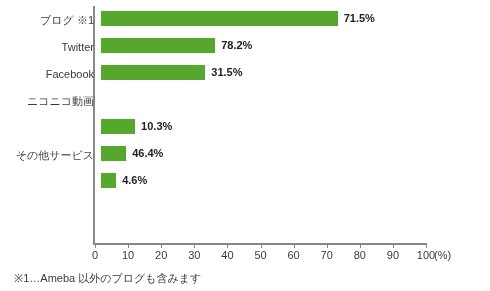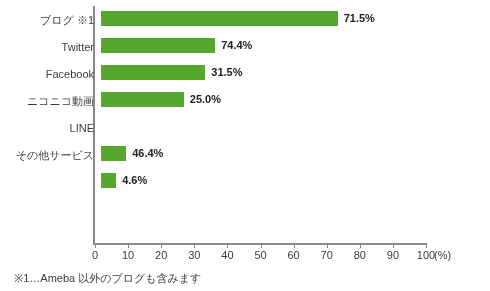--- a/index.html
+++ b/index.html
@@ -145,39 +145,38 @@
           <div class="cat-label">ブログ ※1</div>
           <div class="bar-wrap">
             <div class="bar" style="width: 236.7px; background: rgb(85, 168, 44);"></div>
             <div class="bar-value">71.5%</div>
           </div>
         </div>
         <div class="bar-row">
           <div class="cat-label">Twitter</div>
           <div class="bar-wrap">
             <div class="bar" style="width: 114.2px; background: rgb(85, 168, 44);"></div>
-            <div class="bar-value">74.4%</div>
+            <div class="bar-value">78.2%</div>
           </div>
         </div>
         <div class="bar-row">
           <div class="cat-label">Facebook</div>
           <div class="bar-wrap">
             <div class="bar" style="width: 104.3px; background: rgb(85, 168, 44);"></div>
             <div class="bar-value">31.5%</div>
           </div>
         </div>
         <div class="bar-row">
           <div class="cat-label">ニコニコ動画</div>
-          <div class="bar-wrap">
-            <div class="bar" style="width: 82.8px; background: rgb(85, 168, 44);"></div>
-            <div class="bar-value">25.0%</div>
-          </div>
-        </div>
-        <div class="bar-row">
-          <div class="cat-label">LINE</div>
+        </div>
+        <div class="bar-row">
+          <div class="bar-wrap">
+            <div class="bar" style="width: 34.1px; background: rgb(85, 168, 44);"></div>
+            <div class="bar-value">10.3%</div>
+          </div>
         </div>
         <div class="bar-row">
           <div class="cat-label">その他サービス</div>
           <div class="bar-wrap">
             <div class="bar" style="width: 25.2px; background: rgb(85, 168, 44);"></div>
             <div class="bar-value">46.4%</div>
           </div>
         </div>
         <div class="bar-row">
           <div class="bar-wrap">

